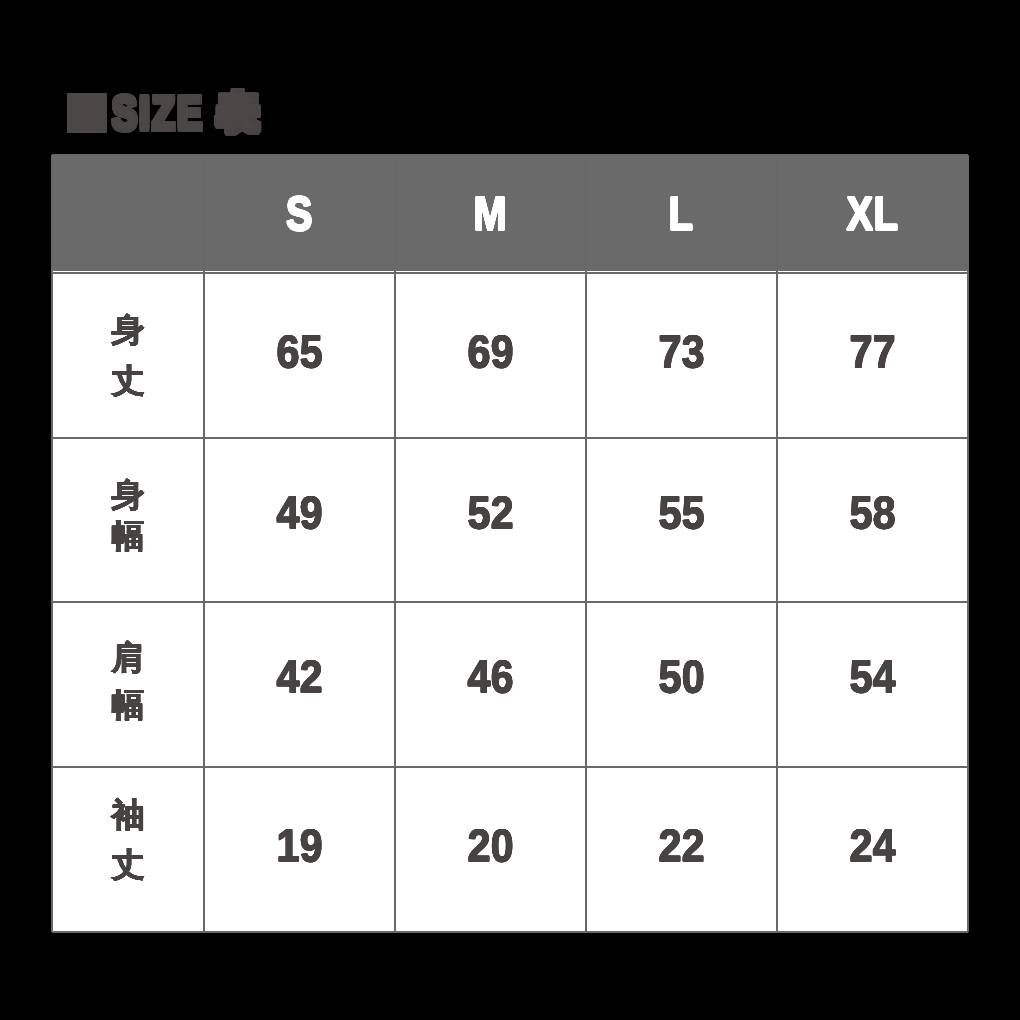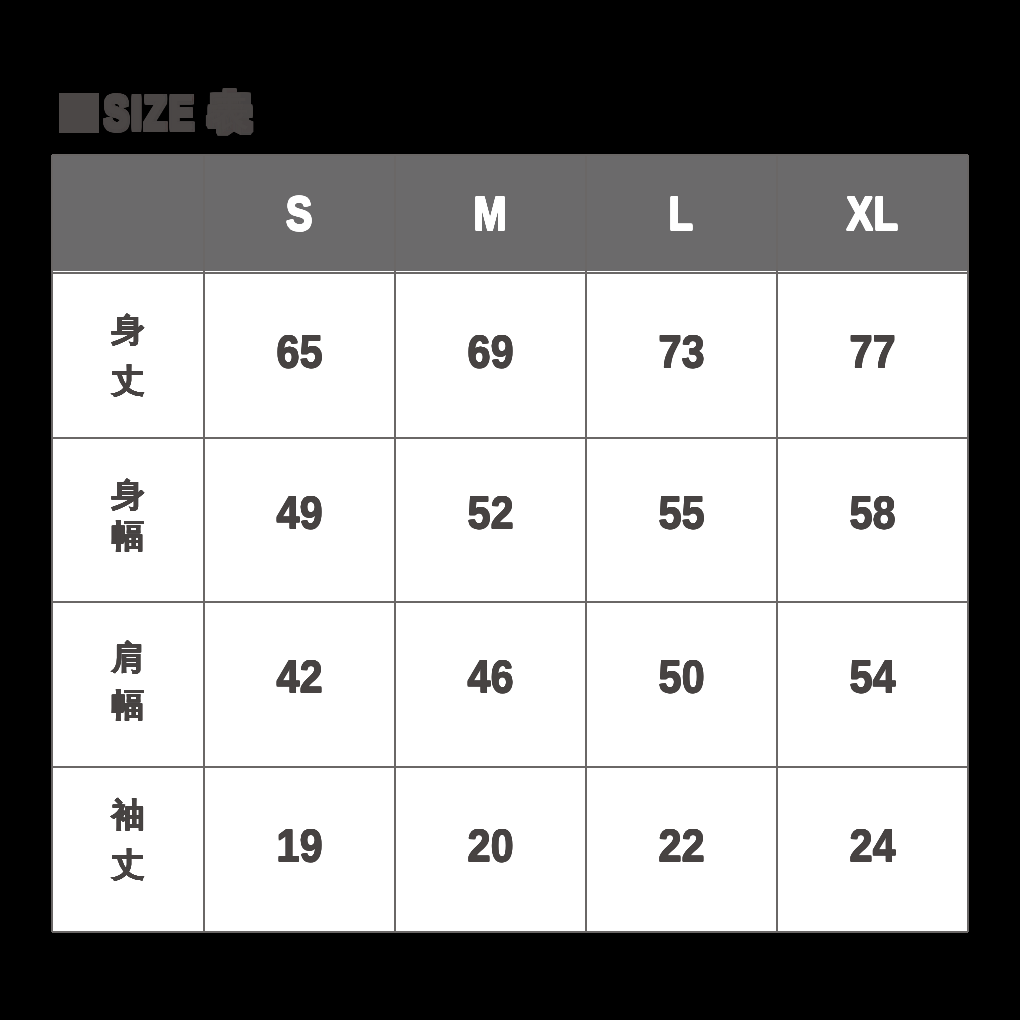--- a/index.html
+++ b/index.html
@@ -1,21 +1,21 @@
 <!DOCTYPE html>
 <html><head>
 <meta charset="utf-8">
 <title>SIZE</title>
 <style>
   html,body{margin:0;padding:0;}
   body{width:1020px;height:1020px;background:#000;overflow:hidden;
        font-family:"Liberation Sans",sans-serif;
        -webkit-font-smoothing:antialiased;text-rendering:geometricPrecision;}
   .page{position:relative;width:1020px;height:1020px;}
-  .title{position:absolute;left:4px;top:0;width:956px;height:160px;}
+  .title{position:absolute;left:12px;top:0;width:956px;height:160px;}
   .title .sq{position:absolute;left:55px;top:93px;width:40px;height:40px;background:#4b4746;}
   .title .word{position:absolute;left:100px;top:90px;font-size:48px;font-weight:700;line-height:1;
                letter-spacing:3px;color:#4b4746;white-space:nowrap;
                transform:scaleX(0.78);transform-origin:left top;}
   .title .kanji{position:absolute;left:207px;top:94px;font-size:38px;font-weight:700;line-height:1;
                color:#4b4746;white-space:nowrap;}
   table.size{position:absolute;left:52px;top:155px;width:916px;height:777px;
              border-collapse:collapse;table-layout:fixed;}
   table.size th, table.size td{border:0;padding:0;text-align:center;}
   thead th{background:#6b6a6b;color:#fff;height:116px;font-size:0;font-weight:700;}

